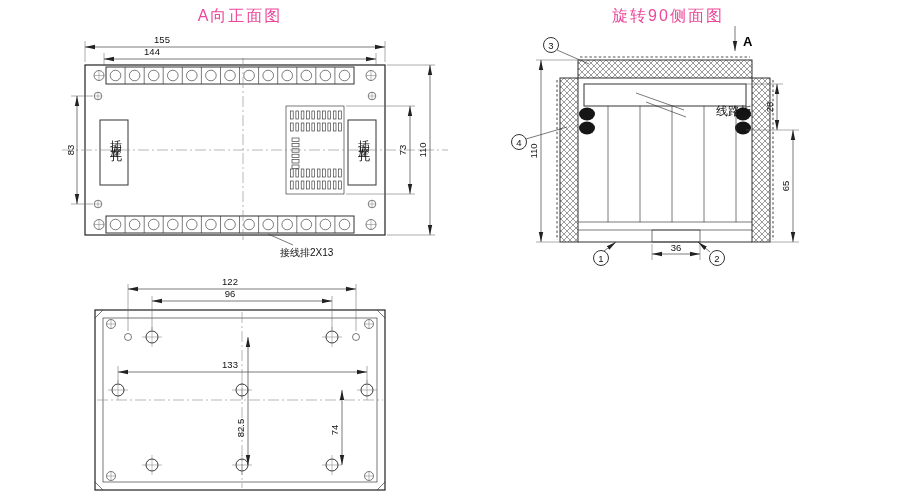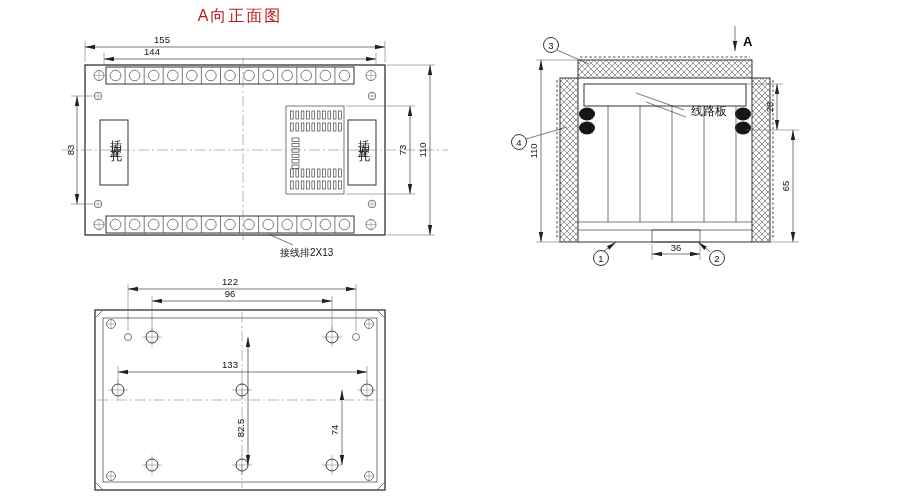--- a/index.html
+++ b/index.html
@@ -11,21 +11,21 @@
   .thk{stroke-width:1.25;stroke:#2a2a2a}
   .t{stroke-width:0.65}
   .dimln{fill:none;stroke:#444;stroke-width:0.7}
   .ext{fill:none;stroke:#666;stroke-width:0.55}
   .cl{fill:none;stroke:#888;stroke-width:0.6;stroke-dasharray:11 3 2 3}
   .cl2{fill:none;stroke:#777;stroke-width:0.5}
   .knurl{fill:none;stroke:#555;stroke-width:1.1;stroke-dasharray:2.5 2.2}
   .blob{fill:#161616;stroke:none}
   text.dim{font:9.5px "Liberation Sans","DejaVu Sans",sans-serif;fill:#111}
   text.big{font:13px "Liberation Sans","DejaVu Sans",sans-serif;fill:#000;font-weight:bold}
-  .olabel{position:absolute;font-size:16px;letter-spacing:2px;color:#b91c1c;transform:translateX(-50%);white-space:nowrap}
+  .olabel{position:absolute;font-size:16px;letter-spacing:2px;color:#ec4899;transform:translateX(-50%);white-space:nowrap}
   .vtext{position:absolute;writing-mode:vertical-rl;text-orientation:upright;font-size:12px;letter-spacing:5px;color:#111}
   .slabel{position:absolute;font-size:12px;color:#111;white-space:nowrap}
 </style>
 </head>
 <body>
 
 <div id="stage">
 
 <svg id="dwg" width="900" height="500" viewBox="0 0 900 500">
   <defs>
@@ -349,17 +349,18 @@
       <text class="dim" x="230" y="285" text-anchor="middle">122</text>
       <text class="dim" x="230" y="297" text-anchor="middle">96</text>
       <text class="dim" x="230" y="368" text-anchor="middle">133</text>
       <text class="dim" x="244" y="428" text-anchor="middle" transform="rotate(-90 244 428)">82.5</text>
       <text class="dim" x="338" y="430" text-anchor="middle" transform="rotate(-90 338 430)">74</text>
     </g>
   </g>
 </svg>
 
   <div class="olabel" style="left:240px;top:6px">A向正面图</div>
+  <div class="olabel" style="left:668px;top:6px">旋转90侧面图</div>
   <div class="vtext" style="left:107px;top:130px">插座孔</div>
   <div class="vtext" style="left:355px;top:130px">插座孔</div>
   <div class="slabel" style="left:280px;top:246px;font-size:10px">接线排2X13</div>
-  <div class="slabel" style="left:691px;top:103px">线路板</div>
+  <div class="slabel" style="left:716px;top:103px">线路板</div>
 </div>
 
 </body></html>

